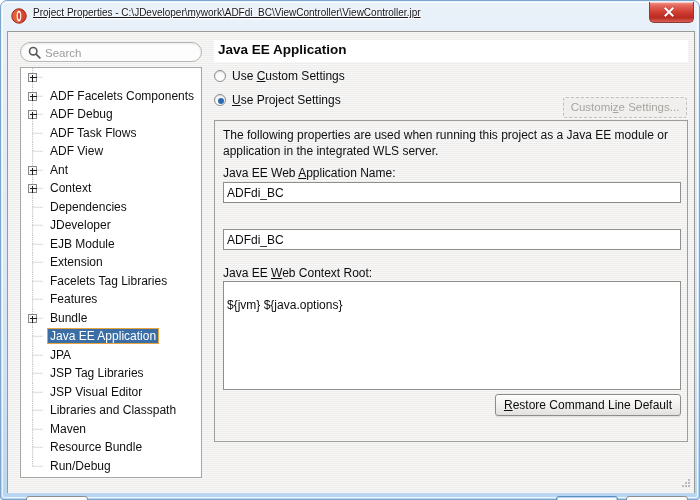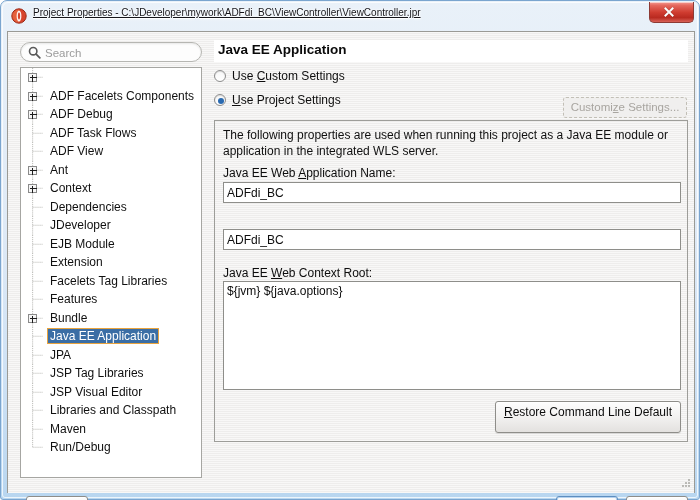--- a/index.html
+++ b/index.html
@@ -259,29 +259,29 @@
   }
   #cmd-textarea {
     position: absolute;
     left: 8px; top: 160px;
     width: 458px; height: 109px;
     background: #ffffff;
     border: 1px solid #8e8e8a;
     font-family: "Liberation Sans", sans-serif;
     font-size: 12px;
     color: #0d0d0d;
-    padding: 2px 3px;
+    padding: 16px 3px;
     resize: none;
     outline: none;
     line-height: 15px;
   }
   #restore-button {
     position: absolute;
-    left: 280px; top: 280px;
-    width: 186px; height: 32px;
+    left: 280px; top: 273px;
+    width: 186px; height: 22px;
   }
 
   
   .btn {
     position: absolute;
     background: linear-gradient(180deg,#fdfdfd 0%,#f3f2f1 48%,#e3e1df 100%);
     border: 1px solid #8e8d89;
     border-radius: 3px;
     font-family: "Liberation Sans", sans-serif;
     font-size: 12px;
@@ -467,20 +467,27 @@
             <line x1="1.5" y1="9.5" x2="12" y2="9.5" stroke="#b4b4b0" stroke-width="1" stroke-dasharray="1,1"></line>
           </svg>
           <span class="tree-label">Libraries and Classpath</span>
         </div>
         <div class="tree-item">
           <svg class="tree-guide" viewBox="0 0 13 19">
             <line x1="1.5" y1="0" x2="1.5" y2="19" stroke="#b4b4b0" stroke-width="1" stroke-dasharray="1,1"></line>
             <line x1="1.5" y1="9.5" x2="12" y2="9.5" stroke="#b4b4b0" stroke-width="1" stroke-dasharray="1,1"></line>
           </svg>
           <span class="tree-label">Maven</span>
+        </div>
+        <div class="tree-item">
+          <svg class="tree-guide" viewBox="0 0 13 19">
+            <line x1="1.5" y1="0" x2="1.5" y2="19" stroke="#b4b4b0" stroke-width="1" stroke-dasharray="1,1"></line>
+            <line x1="1.5" y1="9.5" x2="12" y2="9.5" stroke="#b4b4b0" stroke-width="1" stroke-dasharray="1,1"></line>
+          </svg>
+          <span class="tree-label">Resource Bundle</span>
         </div>
         <div class="tree-item">
           <svg class="tree-guide" viewBox="0 0 13 19">
             <line x1="1.5" y1="0" x2="1.5" y2="9.5" stroke="#b4b4b0" stroke-width="1" stroke-dasharray="1,1"></line>
             <line x1="1.5" y1="9.5" x2="12" y2="9.5" stroke="#b4b4b0" stroke-width="1" stroke-dasharray="1,1"></line>
           </svg>
           <span class="tree-label">Run/Debug</span>
         </div>
       </div>
 

